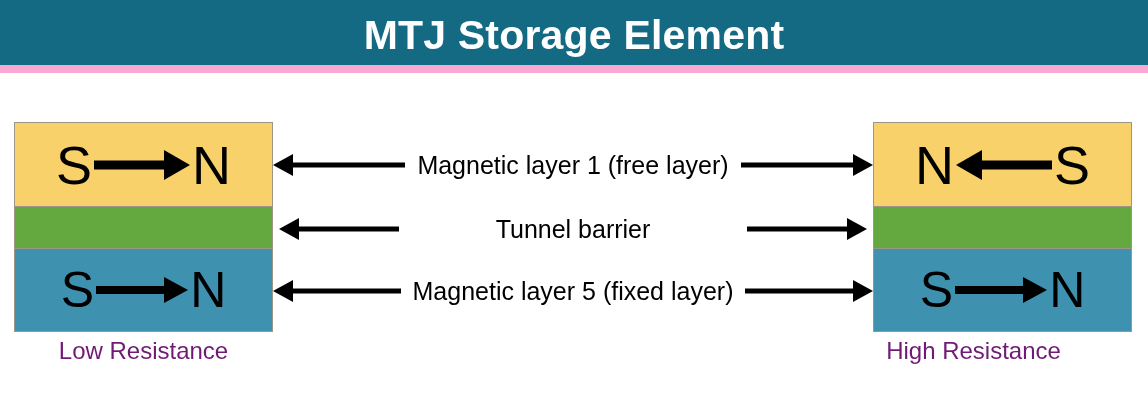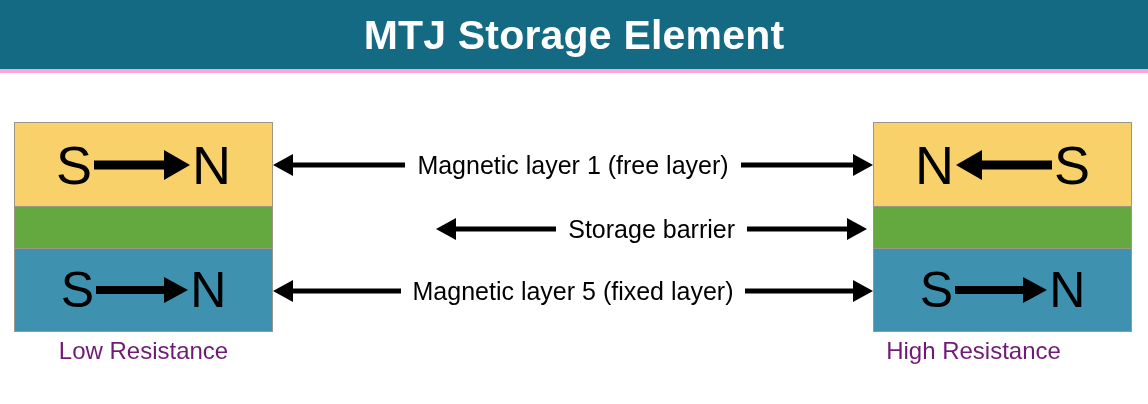--- a/index.html
+++ b/index.html
@@ -17,21 +17,21 @@
 
   
   .header-band {
     position: absolute;
     left: 0;
     top: 0;
     width: 1148px;
     height: 73px;
     background: #136A82;
     box-sizing: border-box;
-    border-bottom: 4px solid #f9a8d4;
+    border-bottom: 8px solid #f9a8d4;
   }
   .header-title {
     position: absolute;
     left: 0;
     top: 0;
     width: 1148px;
     height: 73px;
     line-height: 70px;
     text-align: center;
     color: #ffffff;
@@ -156,21 +156,21 @@
   .caption.right { left: 844px; }
 
   
   .label-row {
     position: absolute;
     left: 273px;
     width: 600px;
     height: 40px;
     display: flex;
     align-items: center;
-    justify-content: flex-end;
+    justify-content: space-between;
   }
   .row-free    { top: 72px; }
   .row-barrier { top: 136px; }
   .row-fixed   { top: 198px; }
 
   .label-text {
     font-size: 25px;
     color: #000000;
     white-space: nowrap;
     padding: 0 12px;
@@ -288,21 +288,21 @@
       <span class="shaft"></span>
         <span class="head"></span>
     </span>
   </div>
 
   <div class="label-row row-barrier">
     <span class="pointer dir-left">
       <span class="shaft"></span>
         <span class="head"></span>
     </span>
-    <span class="label-text">Storage barrier</span>
+    <span class="label-text">Tunnel barrier</span>
     <span class="pointer dir-right">
       <span class="shaft"></span>
         <span class="head"></span>
     </span>
   </div>
 
   <div class="label-row row-fixed">
     <span class="pointer dir-left">
       <span class="shaft"></span>
         <span class="head"></span>

